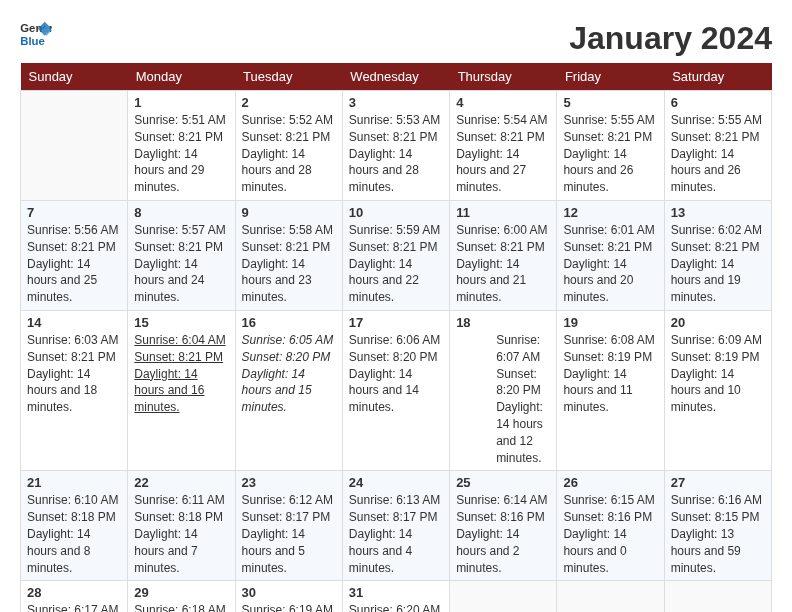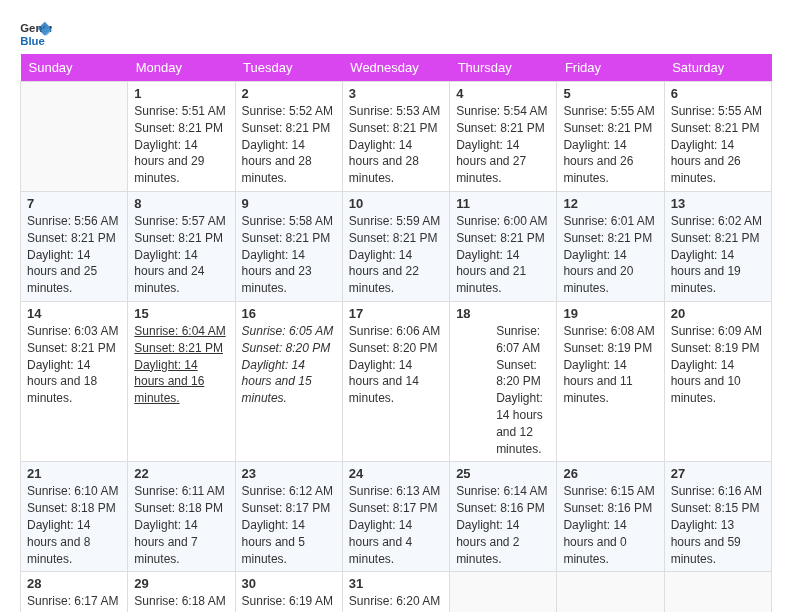--- a/index.html
+++ b/index.html
@@ -36,21 +36,21 @@
     .location {
       font-size: 14px;
       color: #555;
     }
     table {
       width: 100%;
       border-collapse: collapse;
       font-size: 11px;
     }
     thead tr th {
-      background: #d946ef;
+      background: #7f1d1d;
       color: #fff;
       text-align: left;
       padding: 6px 8px;
       font-size: 13px;
       font-weight: normal;
     }
     tbody tr td {
       border: 1px solid #ddd;
       vertical-align: top;
       padding: 4px 6px;
@@ -85,20 +85,21 @@
 <div class="header">
   <div class="logo">
     <svg class="logo-icon" viewBox="0 0 36 32" xmlns="http://www.w3.org/2000/svg">
       <text x="0" y="14" font-size="13" font-weight="bold" fill="#333">General</text>
       <text x="0" y="28" font-size="13" font-weight="bold" fill="#1a6bb5">Blue</text>
       <polygon points="28,2 36,10 28,18 20,10" fill="#1a6bb5" opacity="0.8"></polygon>
       <polygon points="30,6 36,12 30,18 24,12" fill="#4a9ad4" opacity="0.7"></polygon>
     </svg>
   </div>
   <div class="title-block">
+    <div class="month-year">January 2024</div>
   </div>
 </div>
 
 <table>
   <thead>
     <tr>
     <th>Sunday</th>
         <th>Monday</th>
         <th>Tuesday</th>
         <th>Wednesday</th>

